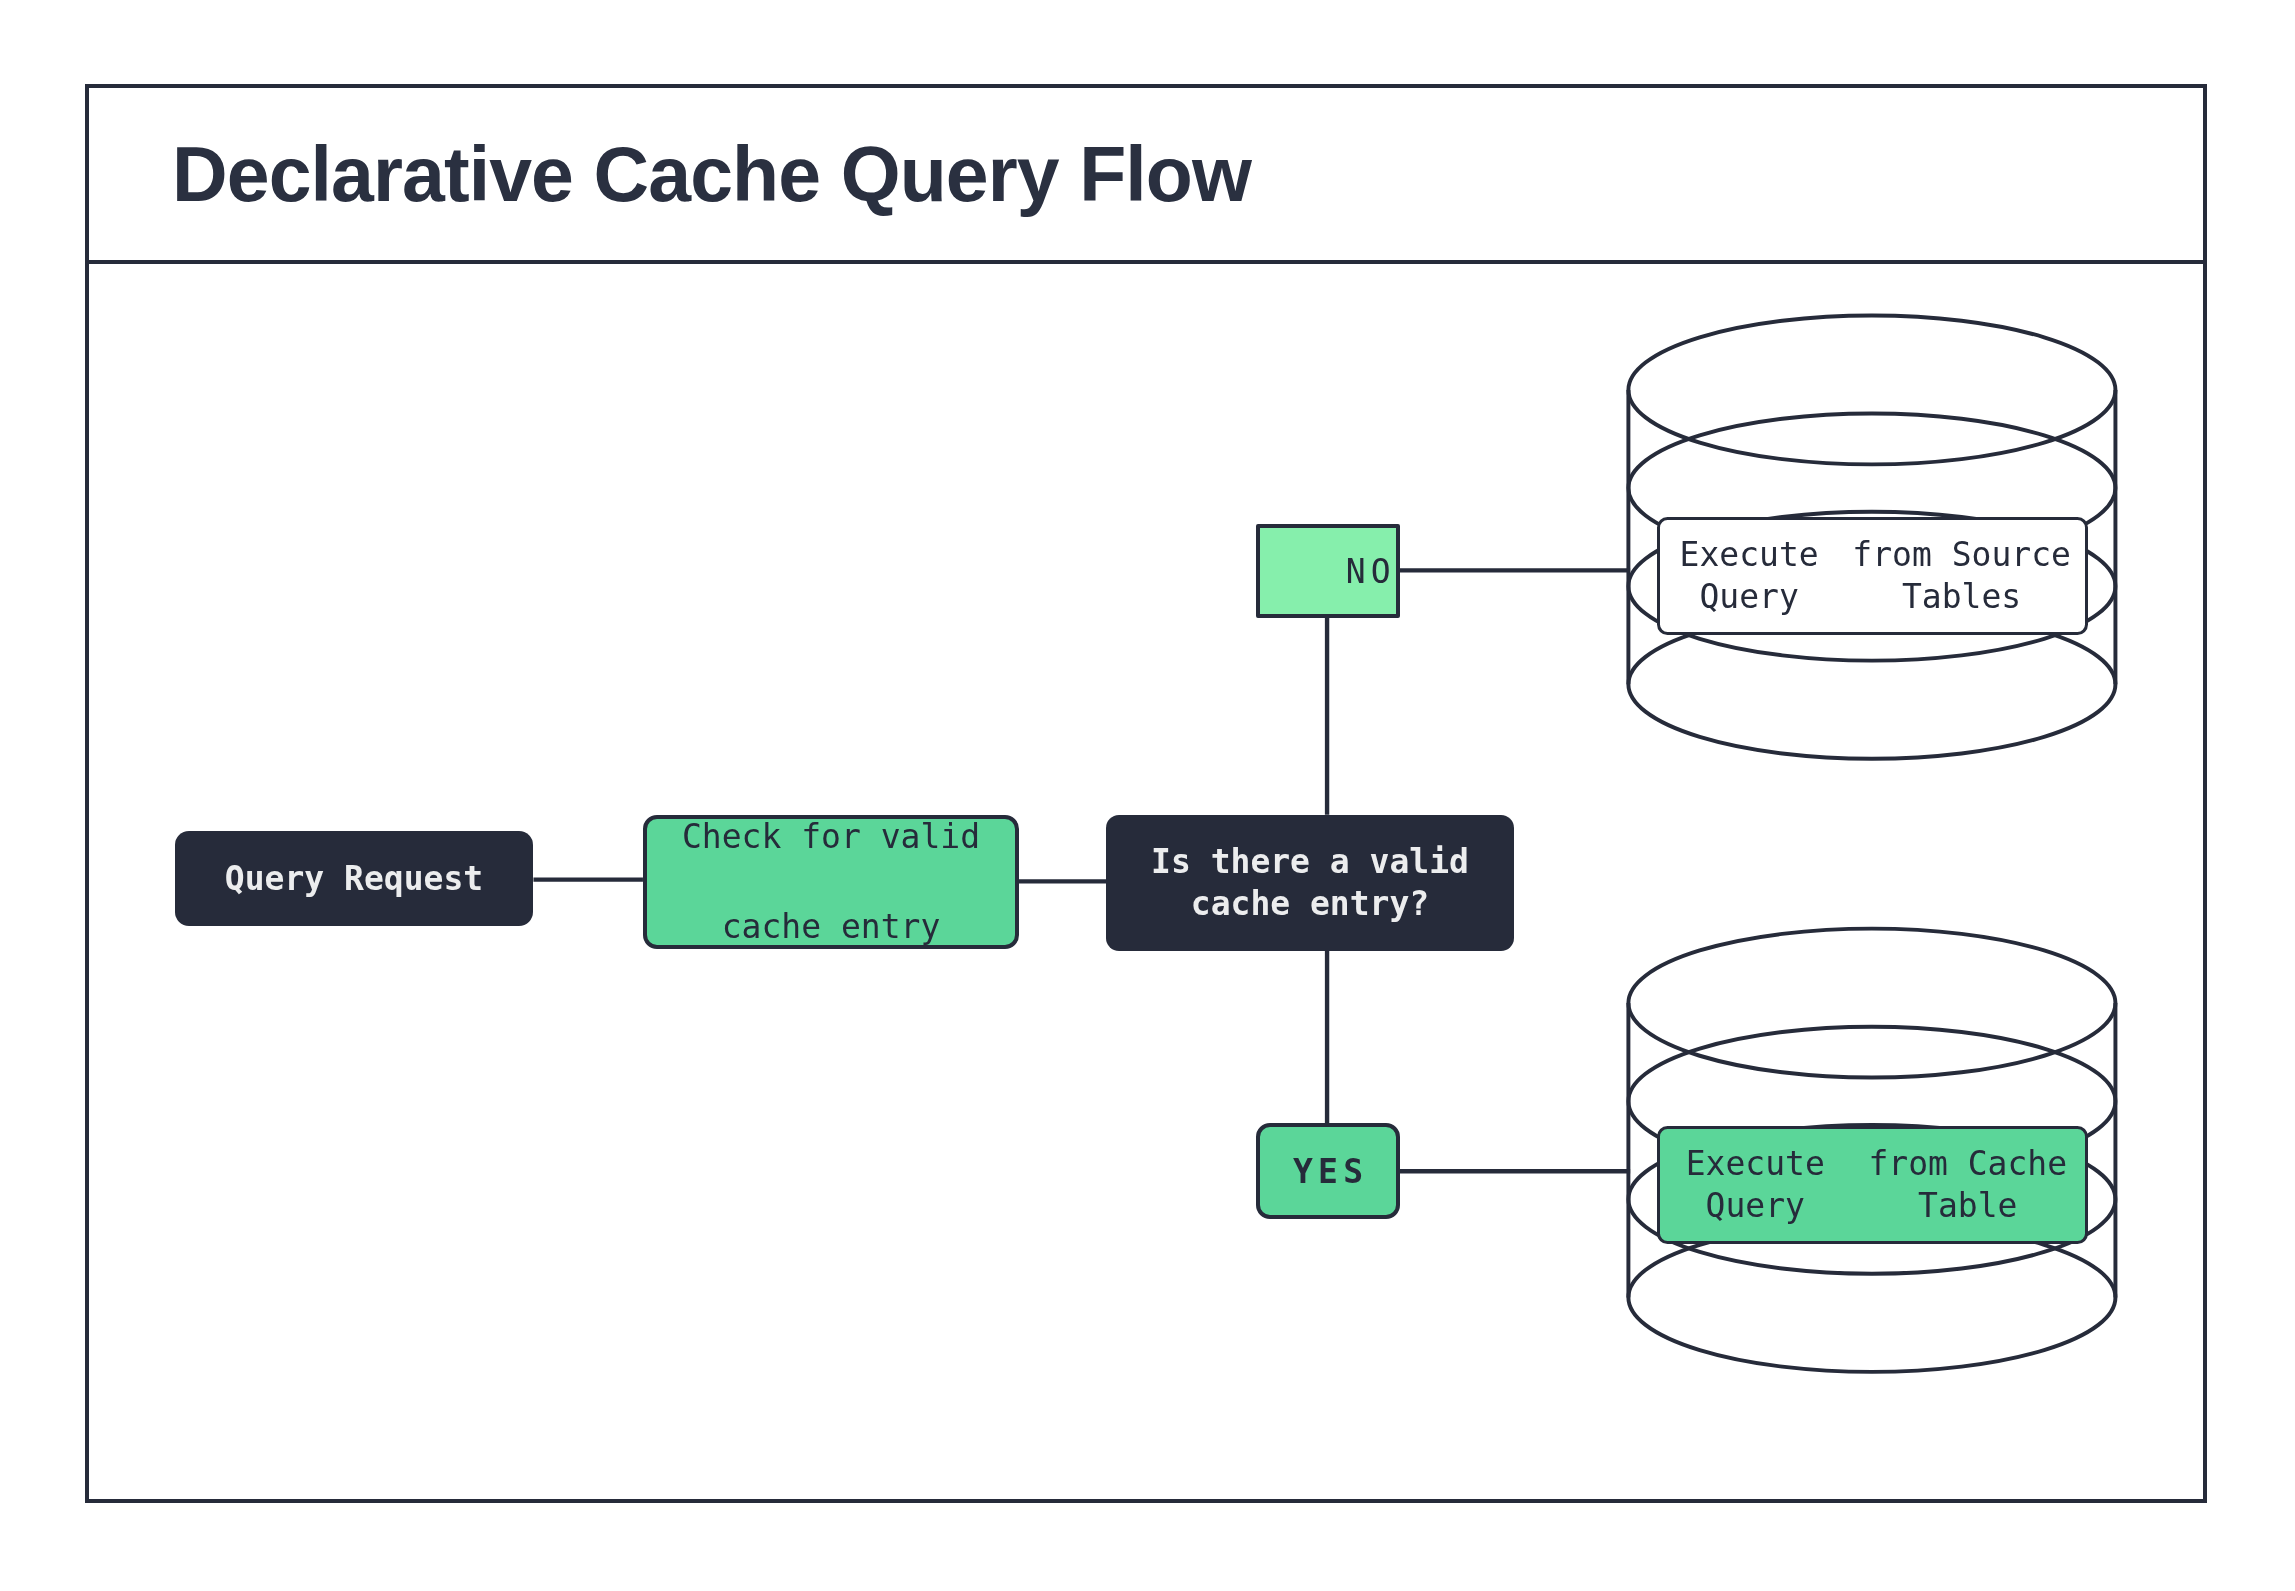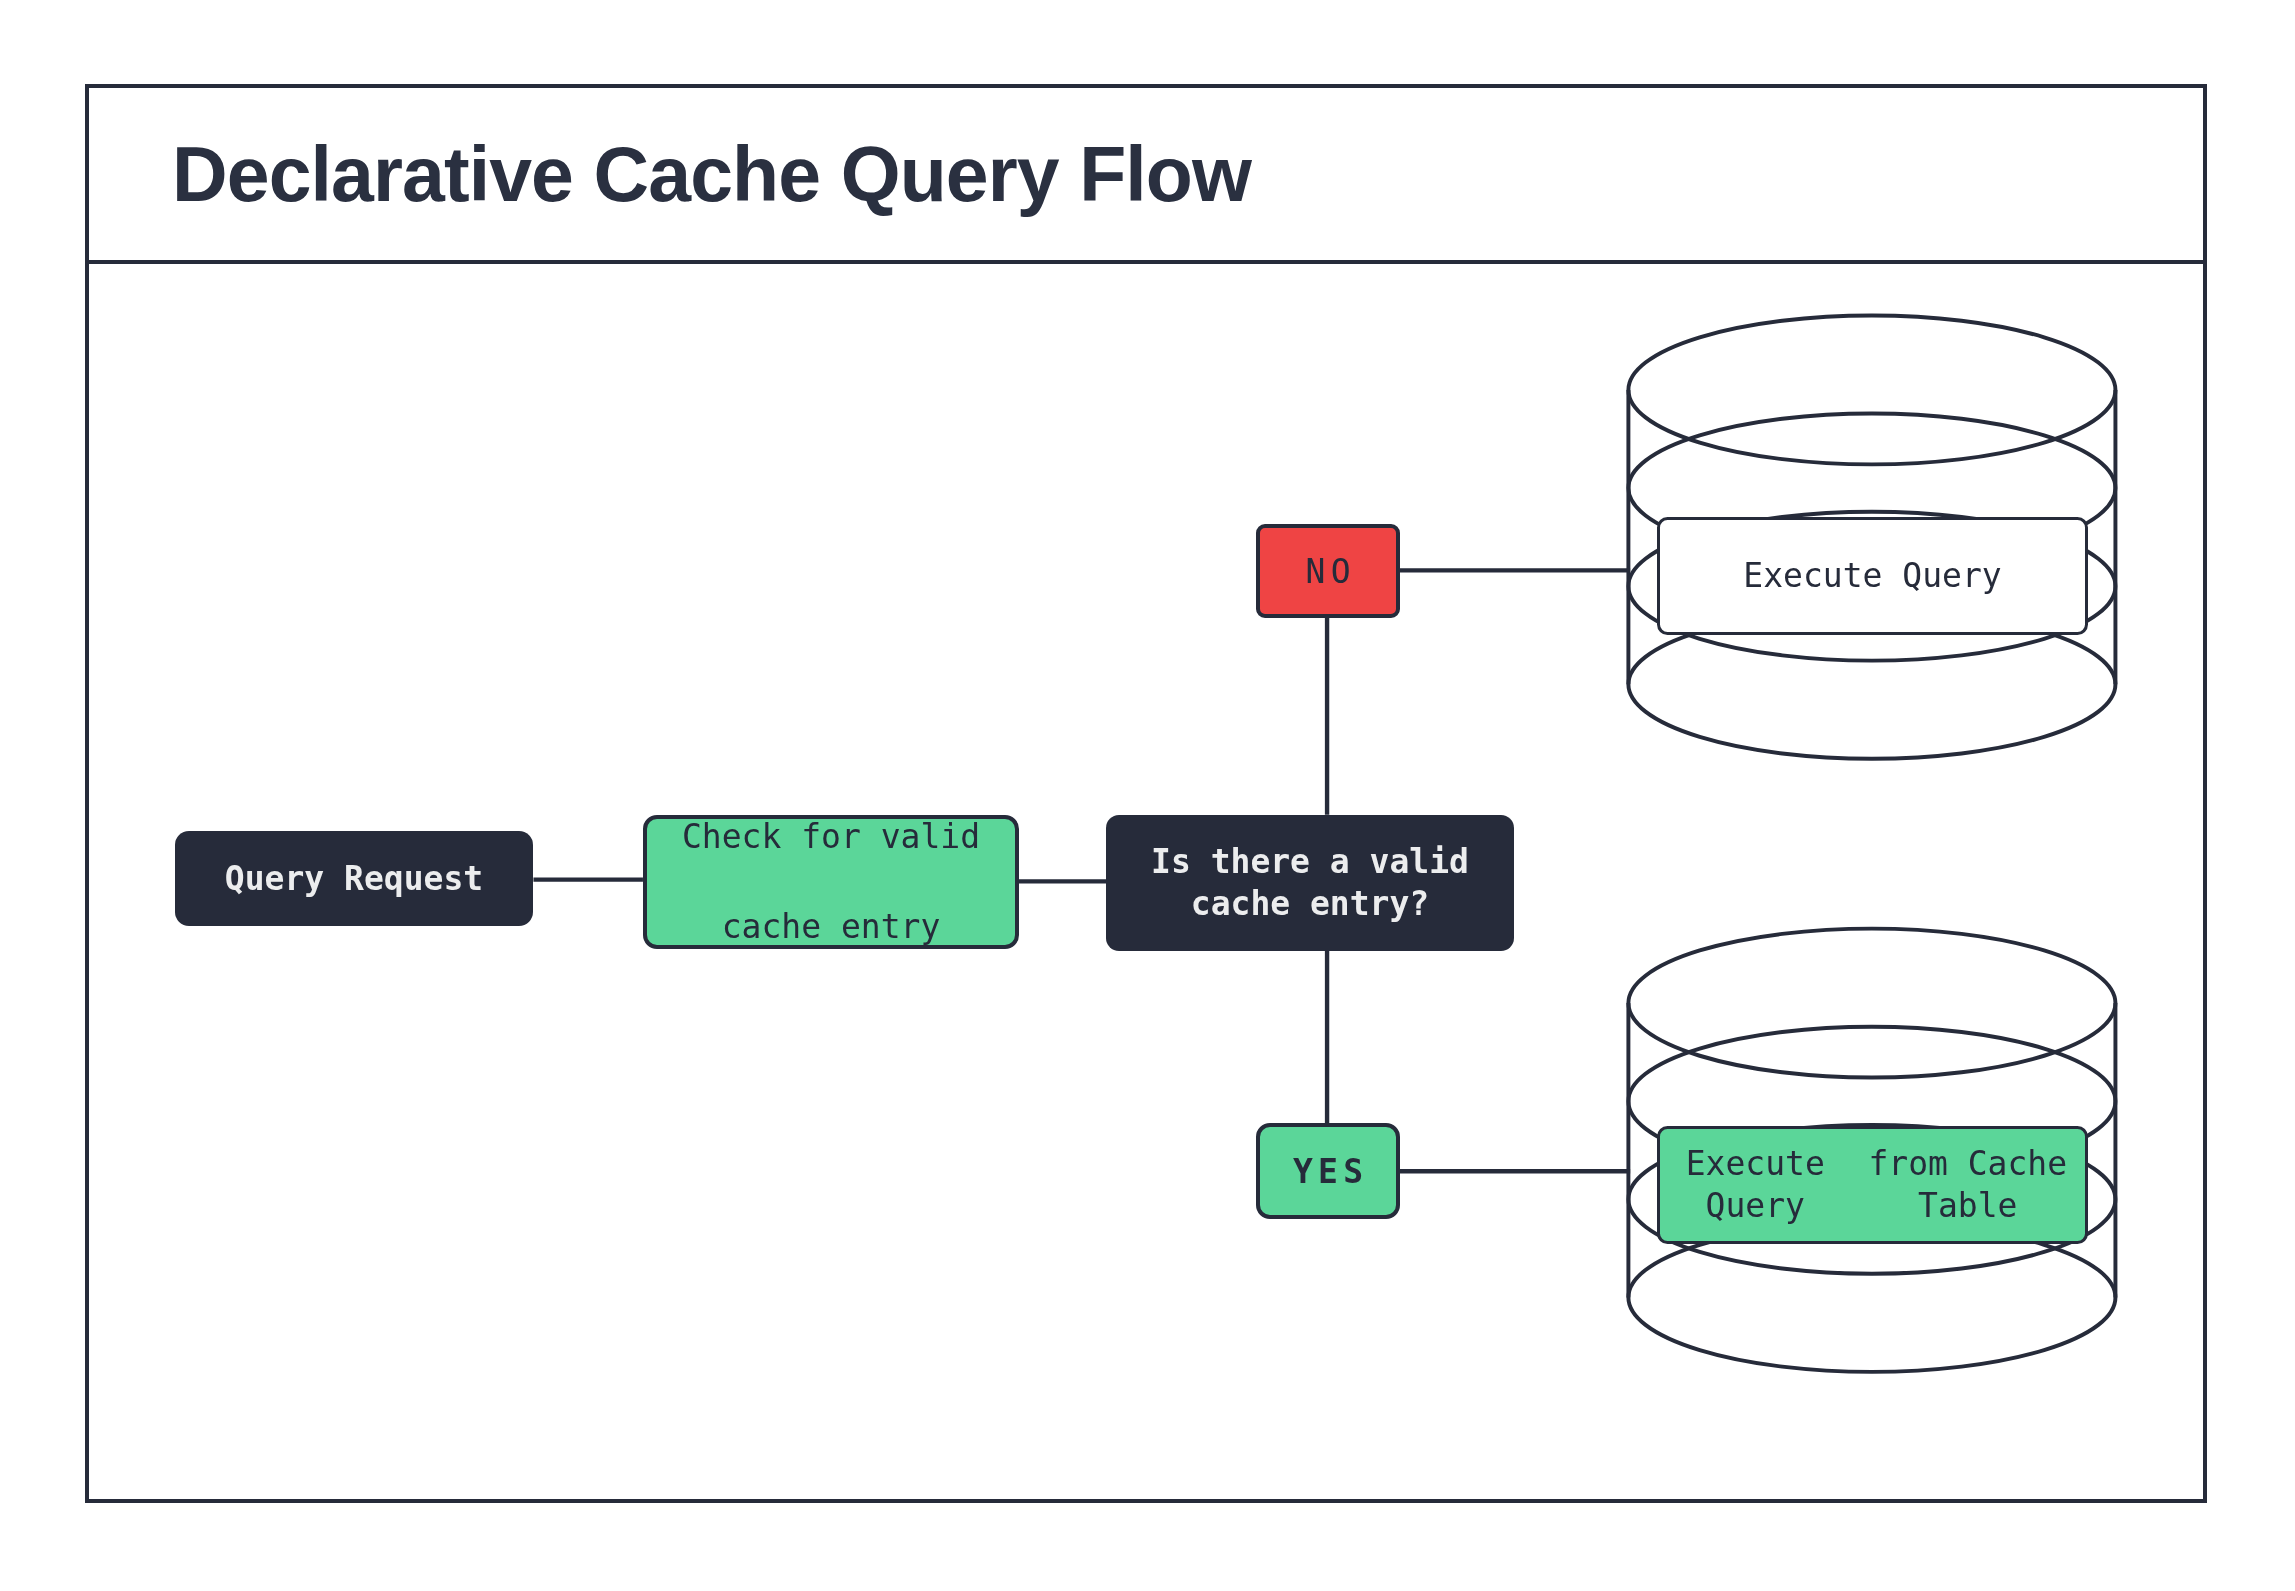--- a/index.html
+++ b/index.html
@@ -6,21 +6,21 @@
   body{width:2295px;height:1591px;position:relative;font-family:"DejaVu Sans Mono",monospace;}
   .canvas{position:absolute;left:0;top:0;width:2295px;height:1117px;}
   .frame{position:absolute;left:85px;top:84px;width:2114px;height:1411px;border:4.4px solid #262B3A;background:#ffffff;}
   .header{position:absolute;left:85px;top:84px;width:2114px;height:172px;border:4.4px solid #262B3A;border-bottom:4.4px solid #262B3A;background:#ffffff;display:flex;align-items:center;}
   .title{font-family:"Liberation Sans","DejaVu Sans",sans-serif;font-weight:bold;font-size:77px;color:#2A3040;padding-left:83px;letter-spacing:-0.9px;}
   svg.wires{position:absolute;left:0;top:0;width:2295px;height:1591px;}
   .node{position:absolute;display:flex;flex-direction:column;align-items:center;justify-content:center;text-align:center;box-sizing:border-box;}
   .node .ln{display:block;white-space:pre;}
   .dark{background:#262B3A;color:#ECEDEE;border-radius:14px;font-weight:bold;}
   .green{background:#5BD699;color:#262B3A;border:4.4px solid #262B3A;border-radius:14px;gap:48px;}
-  .whitebox{background:#ef4444;color:#262B3A;border:4.4px solid #262B3A;border-radius:9px;}
+  .whitebox{background:#86efac;color:#262B3A;border:4.4px solid #262B3A;border-radius:2px;align-items:flex-end;}
   .mono38{font-size:33px;line-height:42px;}
   .tag{font-size:33px;letter-spacing:5.3px;text-indent:5.3px;}
   .dblabel{position:absolute;display:flex;flex-direction:row;align-items:center;justify-content:center;text-align:center;box-sizing:border-box;border-radius:10.5px;}
   .dblabel.white{background:#ffffff;border:3.5px solid #262B3A;color:#262B3A;}
   .dblabel.greenfill{background:#5BD699;border:3.5px solid #262B3A;color:#262B3A;}
 </style>
 </head>
 <body>
 
 <div class="canvas">
@@ -82,20 +82,21 @@
   <div class="node whitebox tag" style="left:1256px;top:524px;width:144px;height:94px;">
     <span class="ln">NO</span>
   </div>
 
   <div class="node green tag" style="left:1256px;top:1123px;width:144px;height:96px;font-weight:bold;">
     <span class="ln">YES</span>
   </div>
 
   <div class="dblabel white mono38" style="left:1657px;top:517px;width:431px;height:118px;">
     <span class="ln">Execute Query</span>
+    <span class="ln">from Source Tables</span>
   </div>
 
   <div class="dblabel greenfill mono38" style="left:1657px;top:1126px;width:431px;height:118px;">
     <span class="ln">Execute Query</span>
     <span class="ln">from Cache Table</span>
   </div>
 
 </div>
 
 

